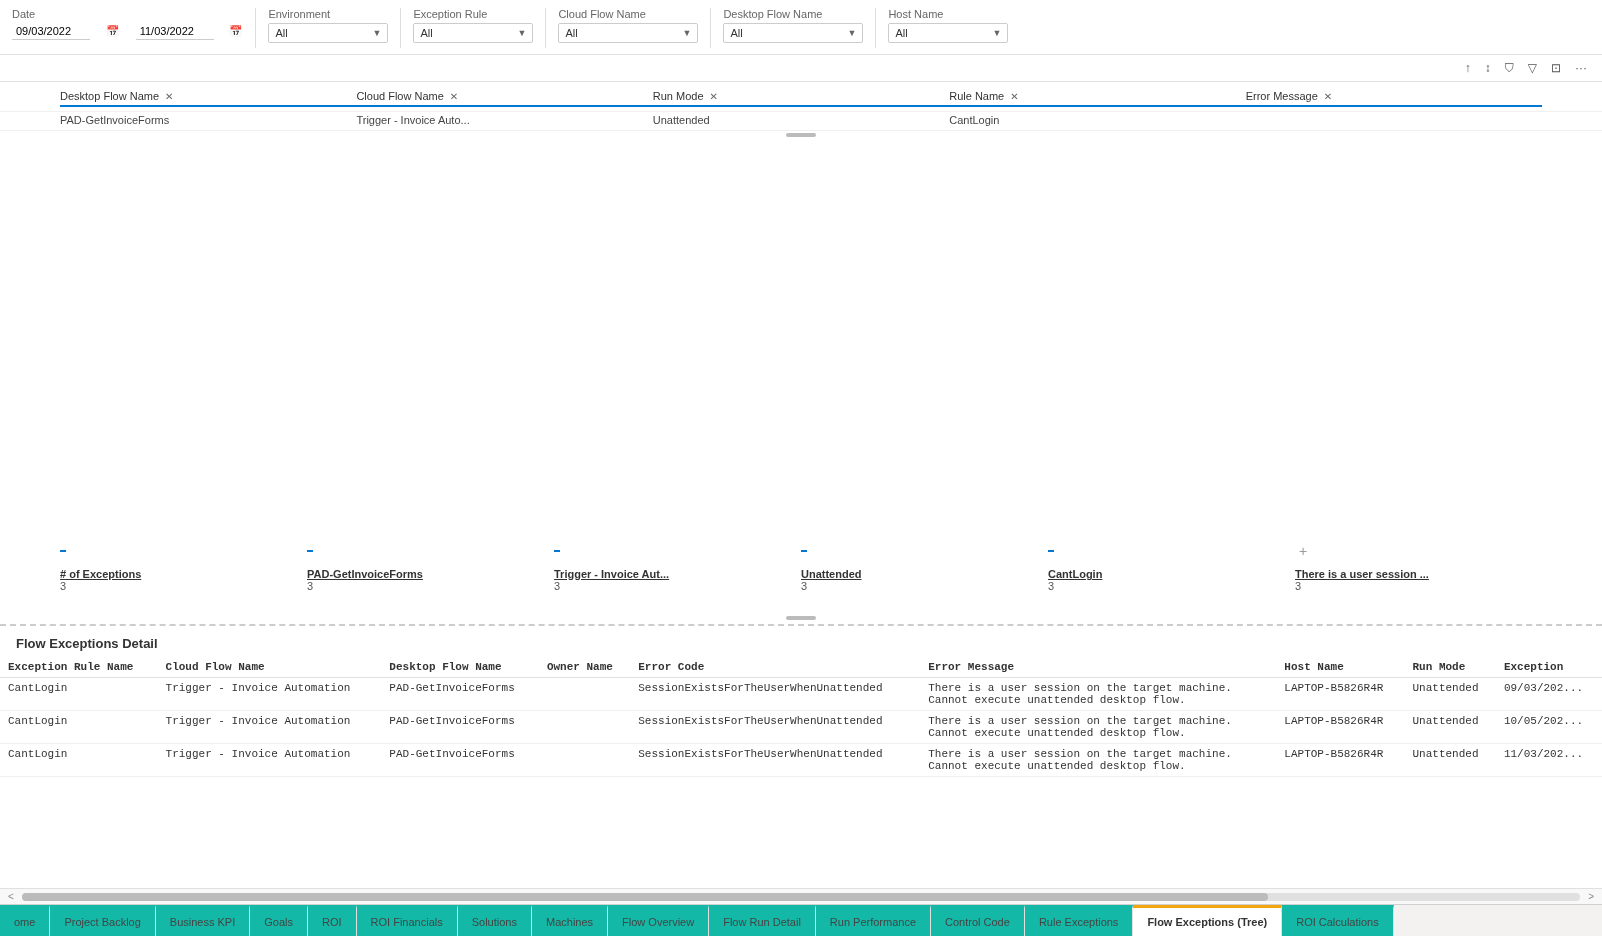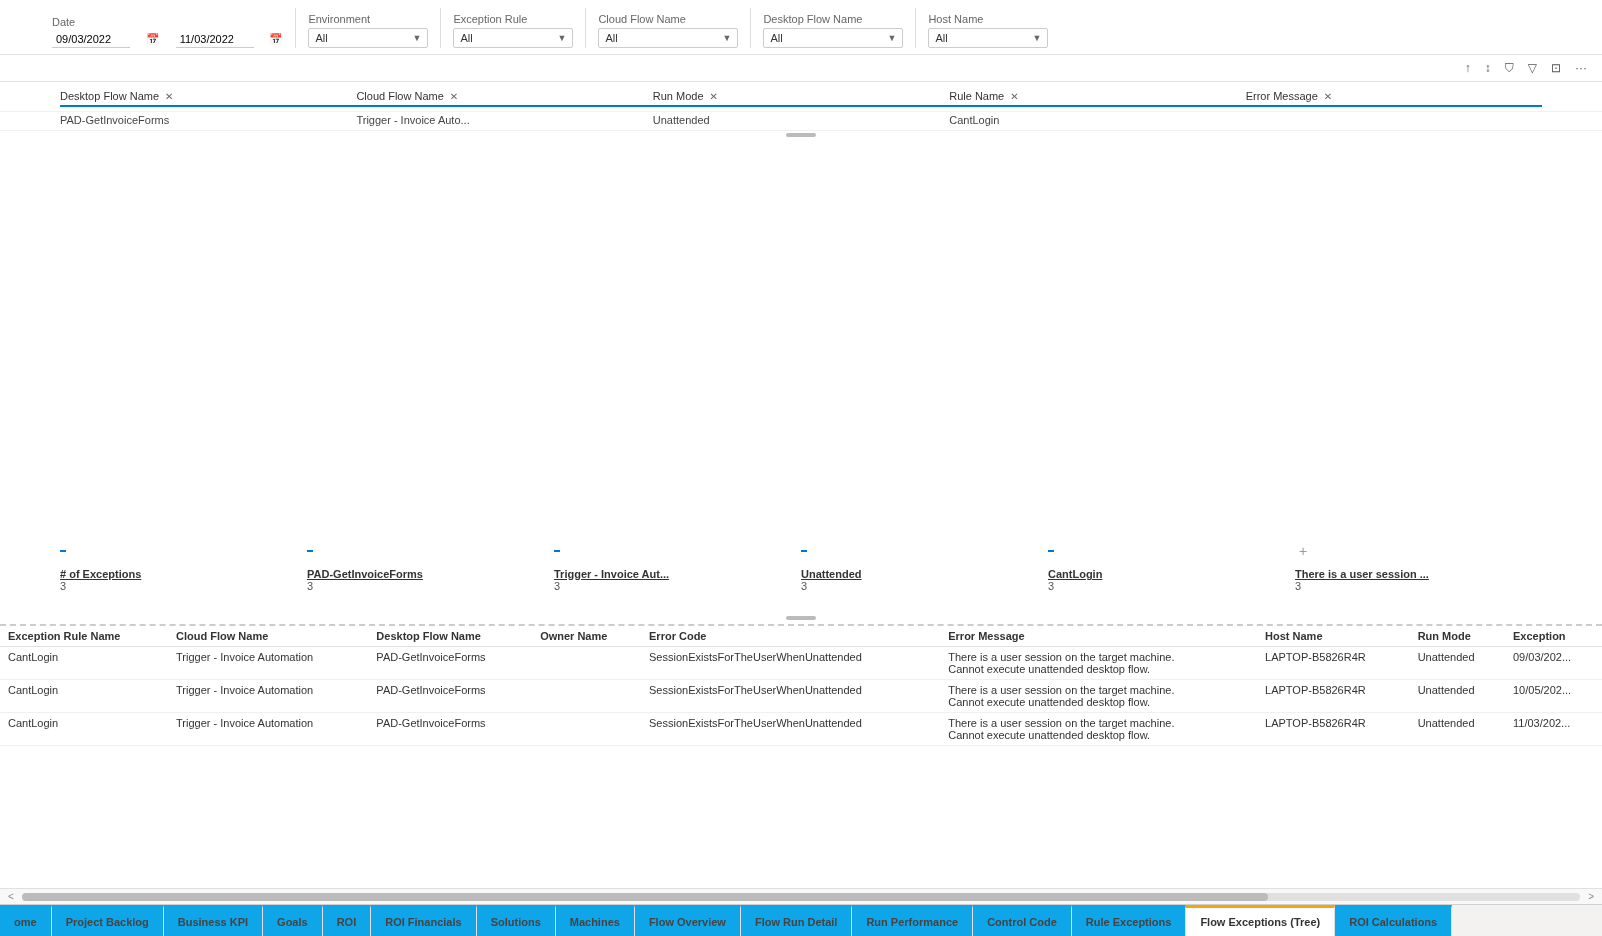--- a/index.html
+++ b/index.html
@@ -2,21 +2,21 @@
 <html><head>
   <meta charset="utf-8">
   <style>
     * { box-sizing: border-box; margin: 0; padding: 0; }
     body { font-family: 'Segoe UI', Arial, sans-serif; font-size: 12px; background: #f3f2f1; color: #333; overflow: hidden; }
 
     .main-container { width: 1602px; height: 936px; display: flex; flex-direction: column; background: #fff; }
 
     
     .filter-bar { background: #fff; border-bottom: 1px solid #e0e0e0; padding: 8px 12px 6px; flex-shrink: 0; }
-    .filter-row { display: flex; align-items: flex-end; gap: 8px; flex-wrap: nowrap; margin-left: 40px; }
+    .filter-row { display: flex; align-items: flex-start; gap: 8px; flex-wrap: nowrap; }
     .filter-col { display: flex; flex-direction: column; gap: 3px; min-width: 120px; }
     .filter-col.date-col { min-width: 200px; }
     .filter-label { font-size: 11px; color: #666; font-weight: 500; }
     .filter-input-row { display: flex; align-items: center; gap: 16px; }
     .filter-date-input { border: none; border-bottom: 1px solid #ccc; font-size: 11px; padding: 2px 4px; width: 80px; background: transparent; }
     .filter-select { display: flex; align-items: center; justify-content: space-between; border: 1px solid #ccc; border-radius: 2px; padding: 3px 6px; font-size: 11px; min-width: 100px; background: #fff; cursor: pointer; }
     .filter-select-wide { min-width: 140px; }
     .chevron-down { font-size: 9px; color: #666; }
     .calendar-icon { font-size: 11px; color: #444; }
 
@@ -42,31 +42,31 @@
     .bar { height: 22px; background: #0078d4; width: 90%; position: relative; cursor: pointer; }
     .bar-label { font-size: 11px; font-weight: 600; color: #333; margin-top: 6px; text-decoration: underline; }
     .bar-count { font-size: 11px; color: #555; }
     .bar-plus { font-size: 14px; color: #999; cursor: pointer; align-self: center; margin-left: 4px; }
 
     
     .detail-section { background: #fff; border-top: 2px dashed #ccc; flex-shrink: 0; height: 280px; overflow: hidden; display: flex; flex-direction: column; }
     .detail-title { font-size: 13px; font-weight: 600; color: #333; padding: 10px 16px 6px; }
     .detail-table-wrapper { flex: 1; overflow: auto; }
 
-    table { width: 100%; border-collapse: collapse; font-size: 11px; }
+    table { width: 100%; border-collapse: collapse; font-size: 11px; font-family: Liberation Mono, monospace; }
     thead tr { background: #fff; }
     th { text-align: left; padding: 4px 8px; font-weight: 600; color: #333; border-bottom: 1px solid #e0e0e0; white-space: nowrap; font-size: 11px; }
     td { padding: 4px 8px; border-bottom: 1px solid #f0f0f0; color: #333; vertical-align: top; font-size: 11px; }
     .scrollbar-row { display: flex; align-items: center; justify-content: space-between; padding: 2px 8px; background: #f8f8f8; border-top: 1px solid #e0e0e0; }
     .scrollbar-track { flex: 1; height: 8px; background: #e0e0e0; border-radius: 4px; margin: 0 8px; position: relative; }
     .scrollbar-thumb { position: absolute; left: 0; top: 0; width: 80%; height: 100%; background: #bbb; border-radius: 4px; }
 
     
     .bottom-nav { display: flex; align-items: stretch; background: #f3f2f1; border-top: 1px solid #d0d0d0; flex-shrink: 0; overflow-x: auto; }
-    .nav-tab { padding: 8px 14px; font-size: 11px; color: #444; cursor: pointer; white-space: nowrap; border-right: 1px solid #e0e0e0; display: flex; align-items: center; background: #0ea5e9; border-top: 3px solid transparent; font-weight: bold; }
+    .nav-tab { padding: 8px 14px; font-size: 11px; color: #444; cursor: pointer; white-space: nowrap; border-right: 1px solid #e0e0e0; display: flex; align-items: center; background: #14b8a6; border-top: 3px solid transparent; }
     .nav-tab.active { background: #fff; border-top: 3px solid #f2a50d; font-weight: 600; color: #333; }
 
     
     .h-divider { display: flex; justify-content: center; padding: 4px 0; }
     .h-divider-line { width: 30px; height: 4px; background: #bbb; border-radius: 2px; cursor: row-resize; }
 
     .filter-divider { width: 1px; height: 40px; background: #ddd; margin: 0 4px; }
 
     .top-scroll-handle { display: flex; justify-content: center; padding: 2px; }
     .top-scroll-bar { width: 30px; height: 4px; background: #bbb; border-radius: 2px; }
@@ -256,20 +256,21 @@
         </div>
       </div>
 
       <div class="h-divider">
         <div class="h-divider-line"></div>
       </div>
 
     </div>
 
     <div class="detail-section">
+      <div class="detail-title">Flow Exceptions Detail</div>
       <div class="detail-table-wrapper">
         <table>
           <thead>
             <tr>
               <th>Exception Rule Name</th>
               <th>Cloud Flow Name</th>
               <th>Desktop Flow Name</th>
               <th>Owner Name</th>
               <th>Error Code</th>
               <th>Error Message</th>

